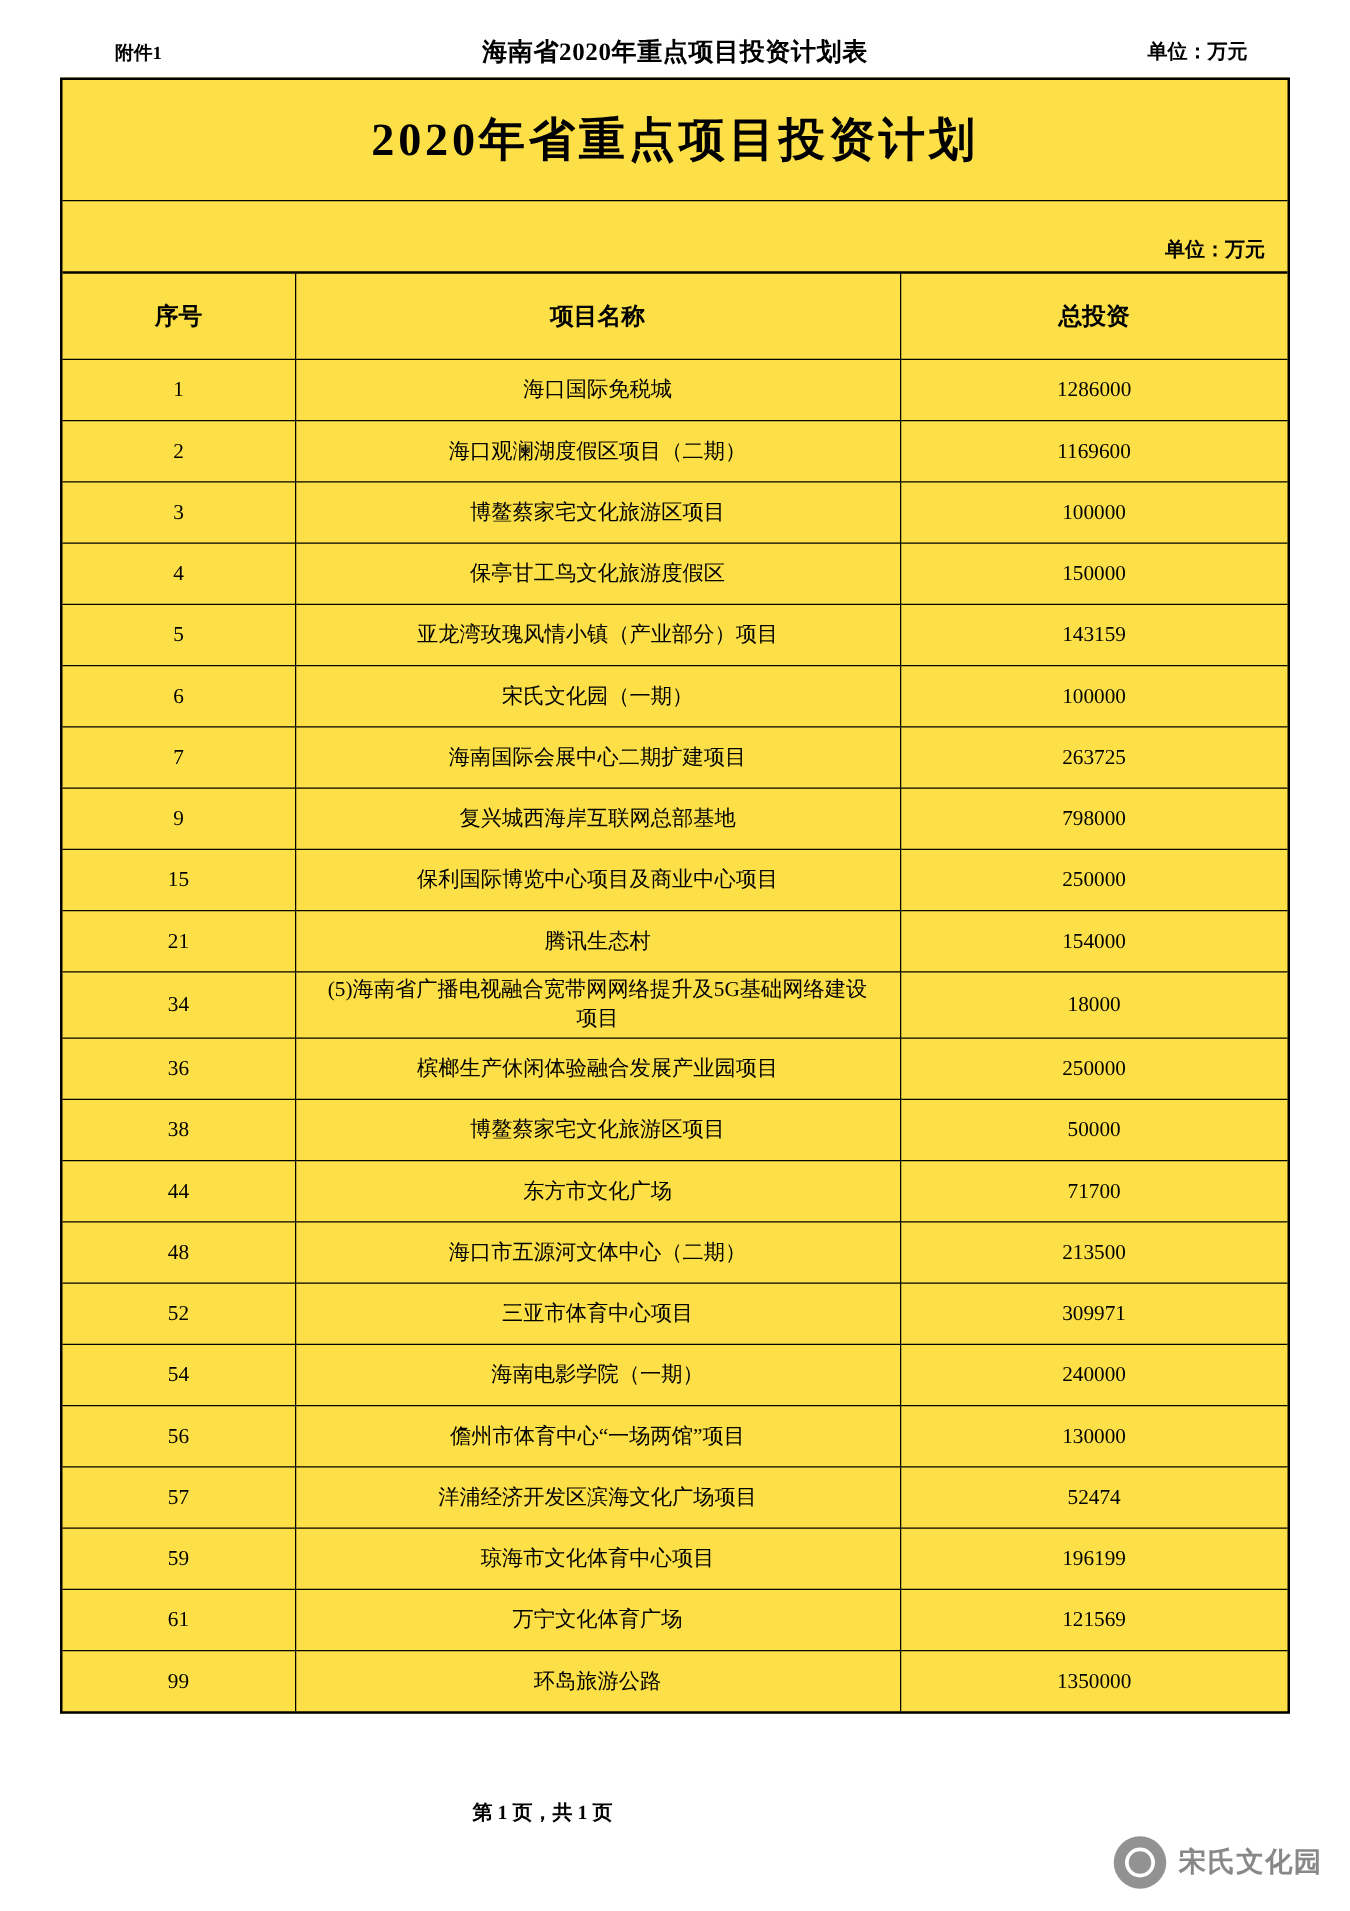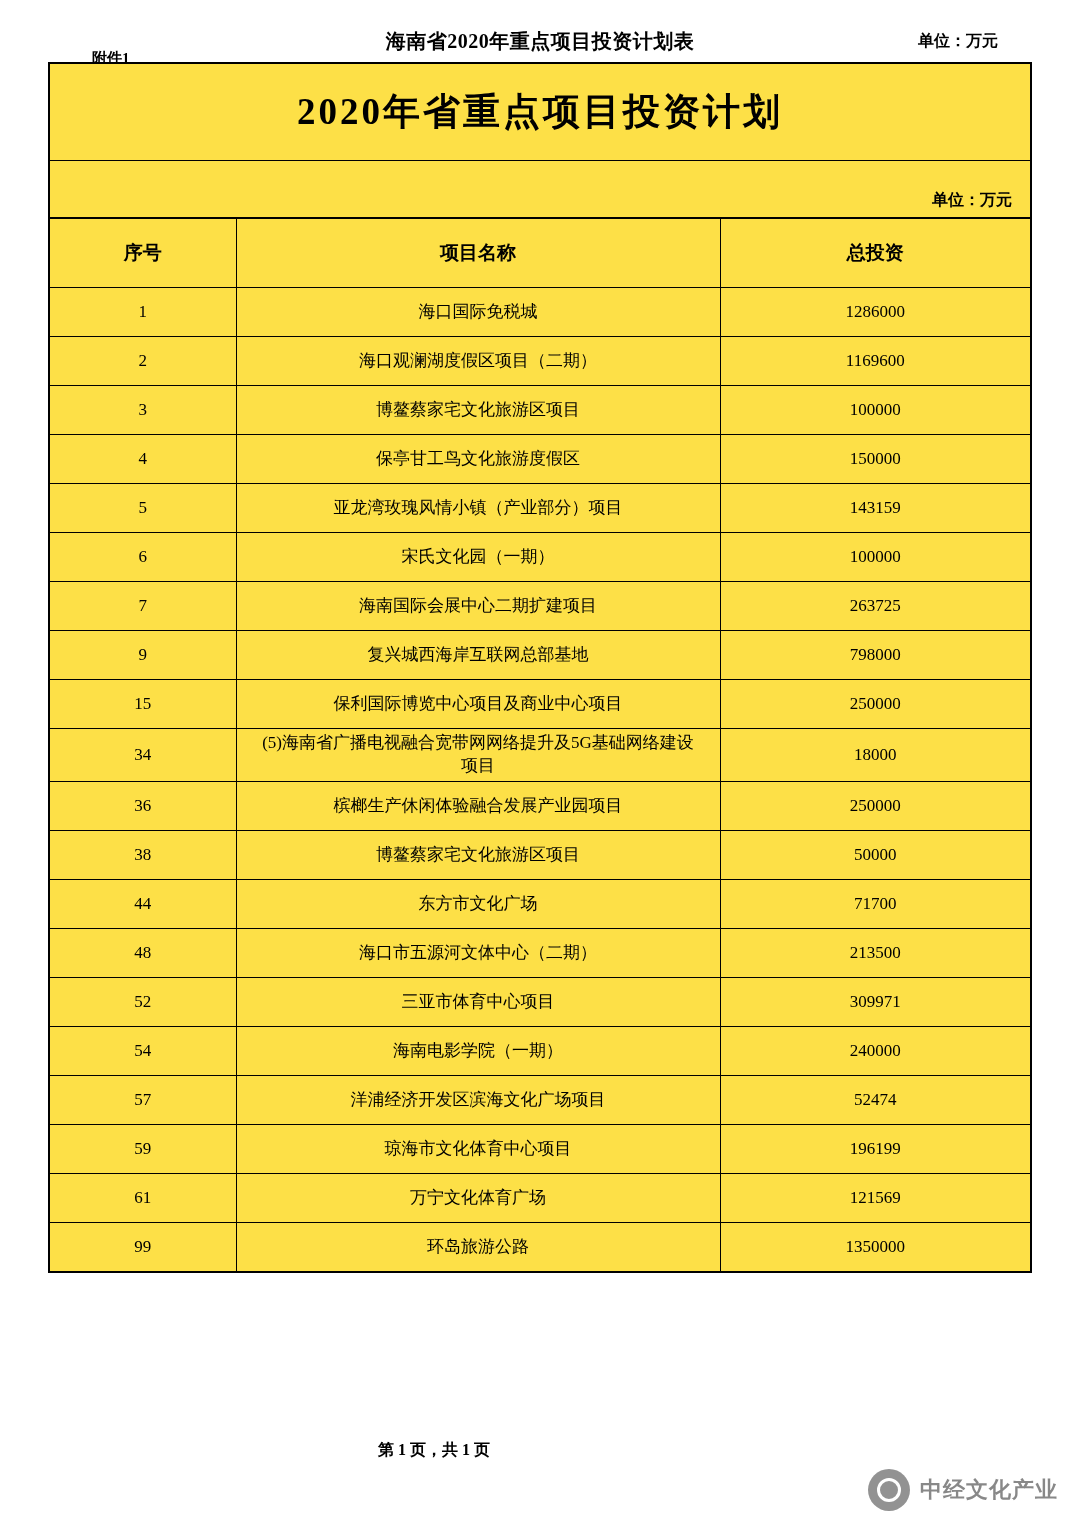--- a/index.html
+++ b/index.html
@@ -29,21 +29,20 @@
     width: 1080px;
     height: 34px;
   }
   .attach-label {
     position: absolute;
     left: 92px;
     top: 5px;
     font-size: 15px;
     font-weight: bold;
     font-family: "Liberation Serif", serif;
-    margin-top: 16px;
   }
   .doc-header-title {
     position: absolute;
     left: 0;
     top: 0;
     width: 1080px;
     text-align: center;
     font-size: 20px;
     font-weight: bold;
     letter-spacing: 0.5px;
@@ -246,20 +245,25 @@
           <td class="idx">9</td>
           <td class="name">复兴城西海岸互联网总部基地</td>
           <td class="amt">798000</td>
         </tr>
         <tr>
           <td class="idx">15</td>
           <td class="name">保利国际博览中心项目及商业中心项目</td>
           <td class="amt">250000</td>
         </tr>
         <tr>
+          <td class="idx">21</td>
+          <td class="name">腾讯生态村</td>
+          <td class="amt">154000</td>
+        </tr>
+        <tr>
           <td class="idx">34</td>
           <td class="name two-line">(5)海南省广播电视融合宽带网网络提升及5G基础网络建设项目</td>
           <td class="amt">18000</td>
         </tr>
         <tr>
           <td class="idx">36</td>
           <td class="name">槟榔生产休闲体验融合发展产业园项目</td>
           <td class="amt">250000</td>
         </tr>
         <tr>
@@ -281,20 +285,25 @@
           <td class="idx">52</td>
           <td class="name">三亚市体育中心项目</td>
           <td class="amt">309971</td>
         </tr>
         <tr>
           <td class="idx">54</td>
           <td class="name">海南电影学院（一期）</td>
           <td class="amt">240000</td>
         </tr>
         <tr>
+          <td class="idx">56</td>
+          <td class="name">儋州市体育中心“一场两馆”项目</td>
+          <td class="amt">130000</td>
+        </tr>
+        <tr>
           <td class="idx">57</td>
           <td class="name">洋浦经济开发区滨海文化广场项目</td>
           <td class="amt">52474</td>
         </tr>
         <tr>
           <td class="idx">59</td>
           <td class="name">琼海市文化体育中心项目</td>
           <td class="amt">196199</td>
         </tr>
         <tr>
@@ -308,16 +317,16 @@
           <td class="amt">1350000</td>
         </tr>
       </tbody>
     </table>
   </div>
 
   <div class="page-footer">第 1 页，共 1 页</div>
 
   <div class="brand">
     <div class="brand-logo"></div>
-    <div class="brand-text">中经文化产业</div>
+    <div class="brand-text">宋氏文化园</div>
   </div>
 
 </div>
 
 </body></html>

